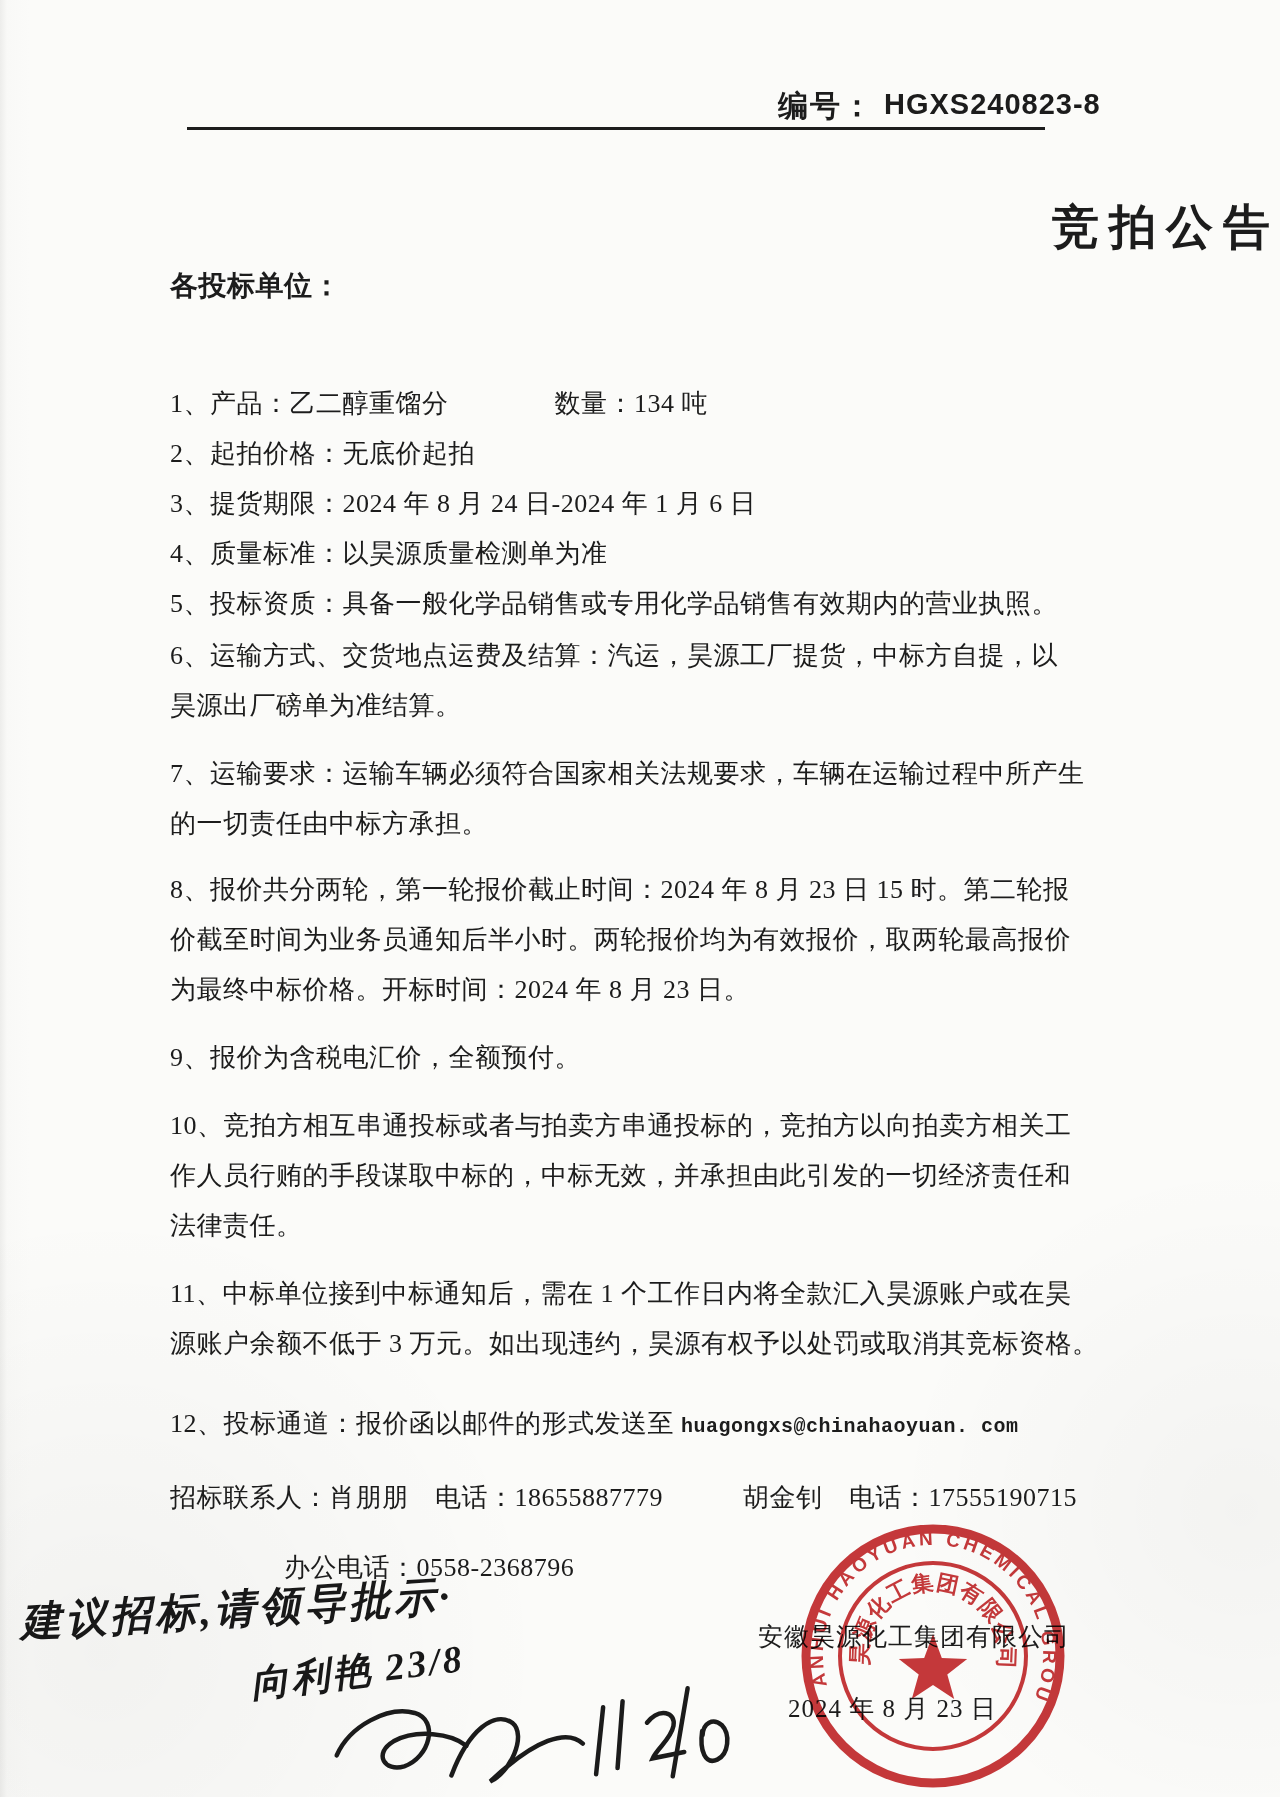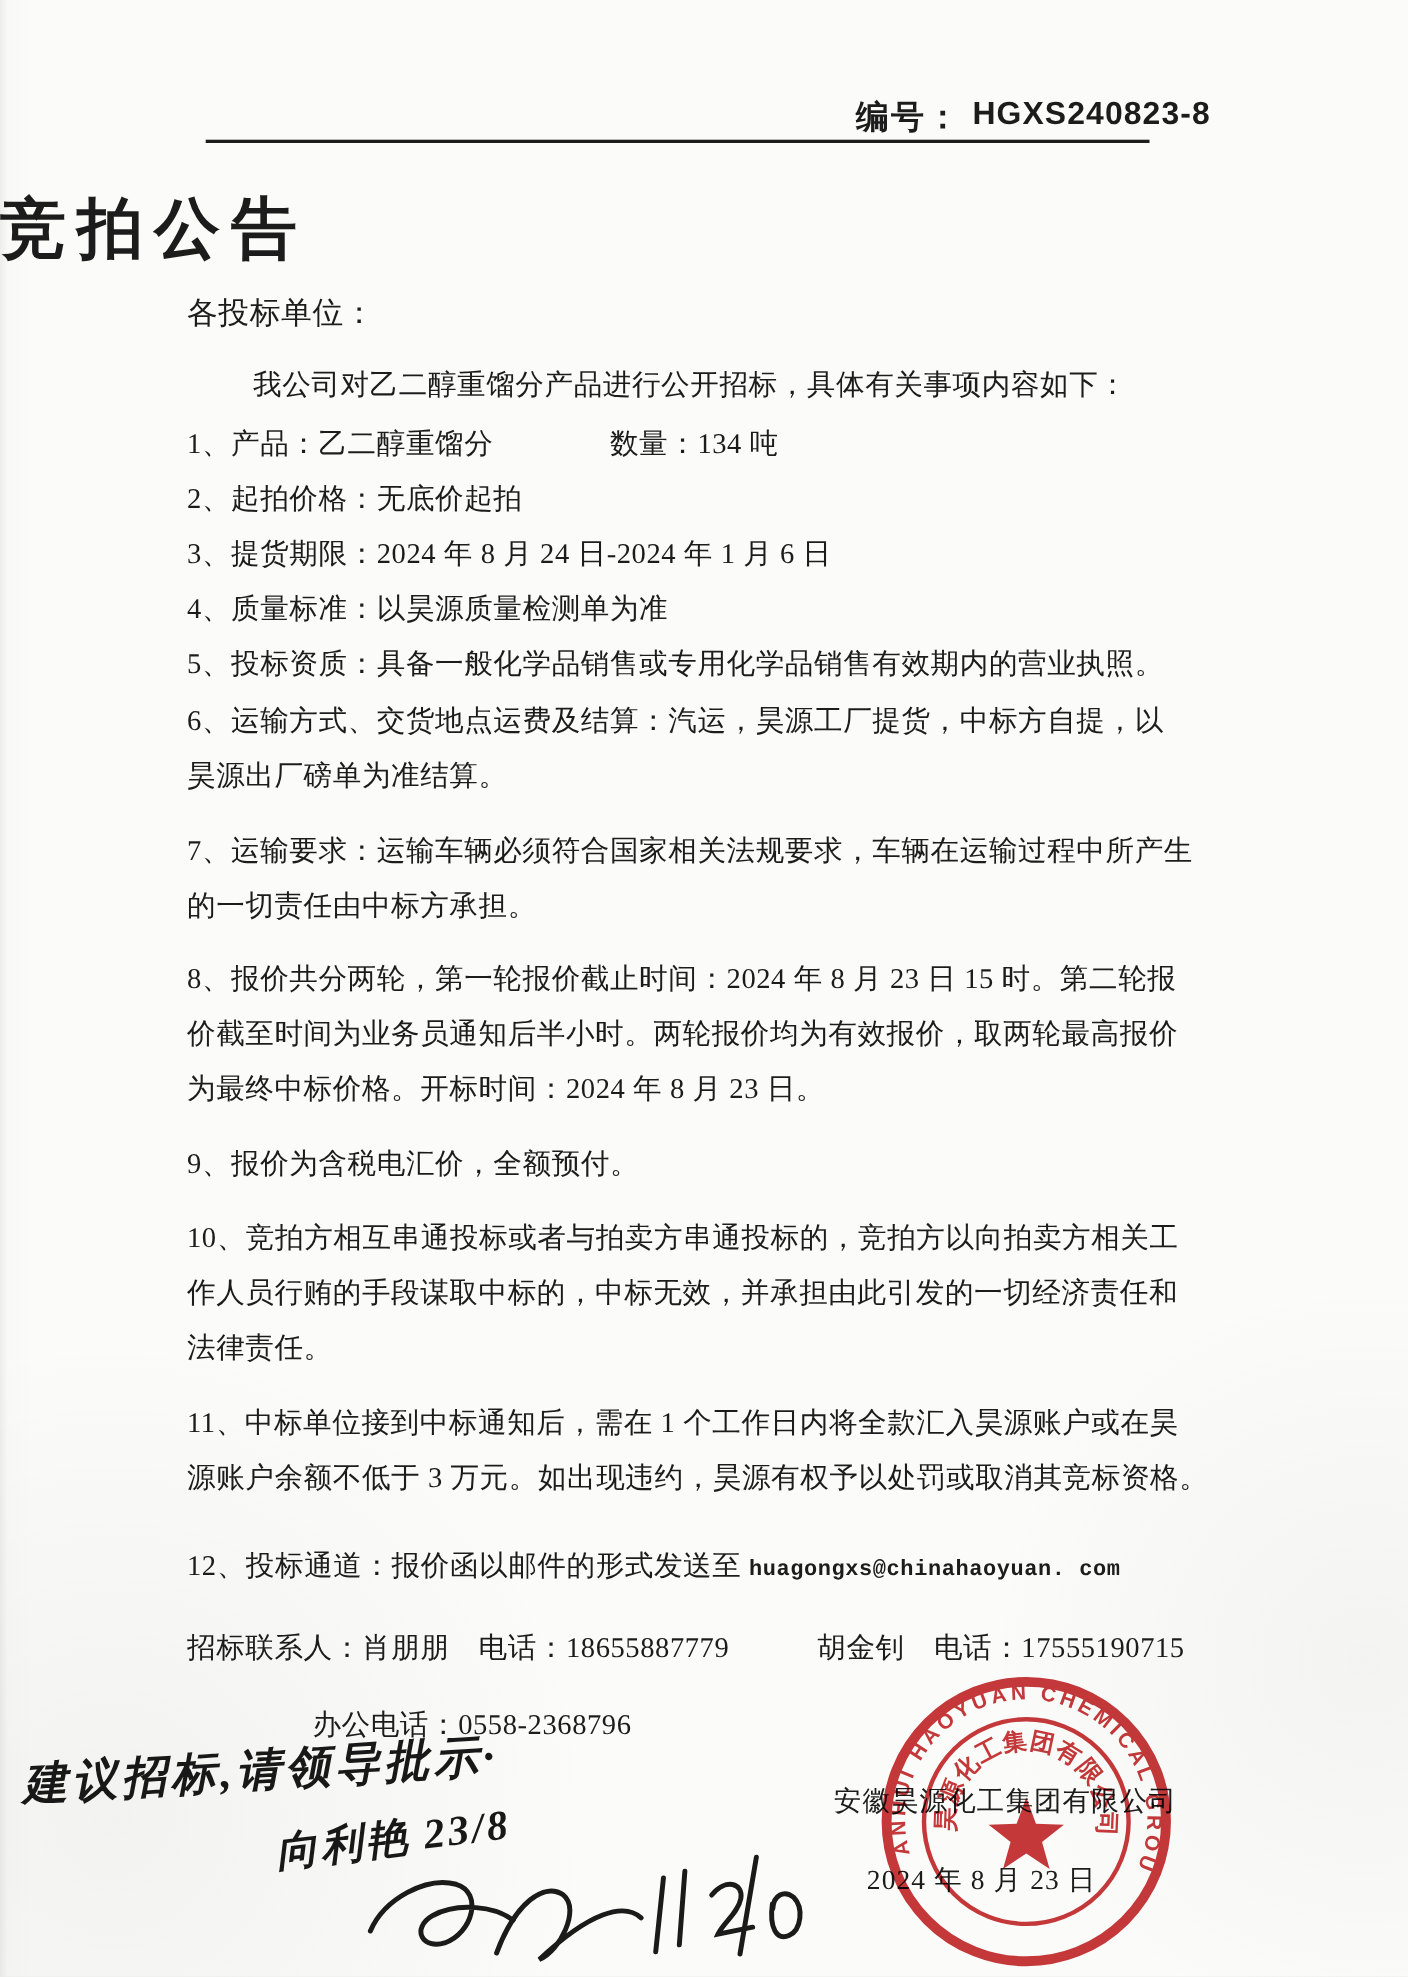--- a/index.html
+++ b/index.html
@@ -16,25 +16,25 @@
     font-family:"Liberation Serif","DejaVu Serif",serif;
     color:#1c1c1c;
   }
   .abs{position:absolute;white-space:nowrap;}
   
   .doc-no-label{top:86px;left:778px;font-size:30px;font-weight:bold;letter-spacing:2px;}
   .doc-no-value{top:88px;left:884px;font-size:29px;font-weight:bold;
     font-family:"Liberation Sans","DejaVu Sans",sans-serif;letter-spacing:1px;text-align:right;}
   .header-rule{top:127px;left:187px;width:858px;height:3px;background:#1d1d1d;}
   
-  .page-title{top:168px;left:0;width:1280px;text-align:left;
-    font-size:60px;font-weight:bold;letter-spacing:10px;}
+  .page-title{top:196px;left:0;width:1280px;text-align:right;
+    font-size:47px;font-weight:bold;letter-spacing:10px;}
   
   .bl{font-size:26px;line-height:36px;left:170px;letter-spacing:0.5px;}
-  .salutation{top:268px;font-weight:normal;font-size:28px;}
+  .salutation{top:268px;font-weight:bold;font-size:28px;}
   .intro{top:332px;left:230px;}
   .office-line{top:1550px;left:284px;}
   .email{font-family:"Liberation Mono","DejaVu Sans Mono",monospace;font-weight:bold;font-size:20px;}
   
   .company-line{top:1620px;left:758px;font-size:25px;letter-spacing:1px;}
   .date-line{top:1692px;left:788px;font-size:25px;letter-spacing:1px;}
   
   .hand{font-style:italic;font-weight:bold;color:#181818;}
   .hand-note{top:1582px;left:20px;font-size:41px;transform:rotate(-3.5deg);letter-spacing:4px;}
   .hand-approver{top:1646px;left:250px;font-size:38px;transform:rotate(-7deg);letter-spacing:3px;}
@@ -47,21 +47,20 @@
 
 <div class="page">
 
   <div class="abs doc-no-label">编号：</div>
   <div class="abs doc-no-value">HGXS240823-8</div>
   <div class="abs header-rule"></div>
 
   <div class="abs page-title">竞拍公告</div>
 
   <div class="abs bl salutation">各投标单位：</div>
-  <div class="abs bl intro">我公司对乙二醇重馏分产品进行公开招标，具体有关事项内容如下：</div>
 
   <div class="abs bl" style="top:386px">1、产品：乙二醇重馏分　　　　数量：134 吨</div>
   <div class="abs bl" style="top:436px">2、起拍价格：无底价起拍</div>
   <div class="abs bl" style="top:486px">3、提货期限：2024 年 8 月 24 日-2024 年 1 月 6 日</div>
   <div class="abs bl" style="top:536px">4、质量标准：以昊源质量检测单为准</div>
   <div class="abs bl" style="top:586px">5、投标资质：具备一般化学品销售或专用化学品销售有效期内的营业执照。</div>
 
   <div class="abs bl" style="top:638px">6、运输方式、交货地点运费及结算：汽运，昊源工厂提货，中标方自提，以</div>
   <div class="abs bl" style="top:688px">昊源出厂磅单为准结算。</div>
 

